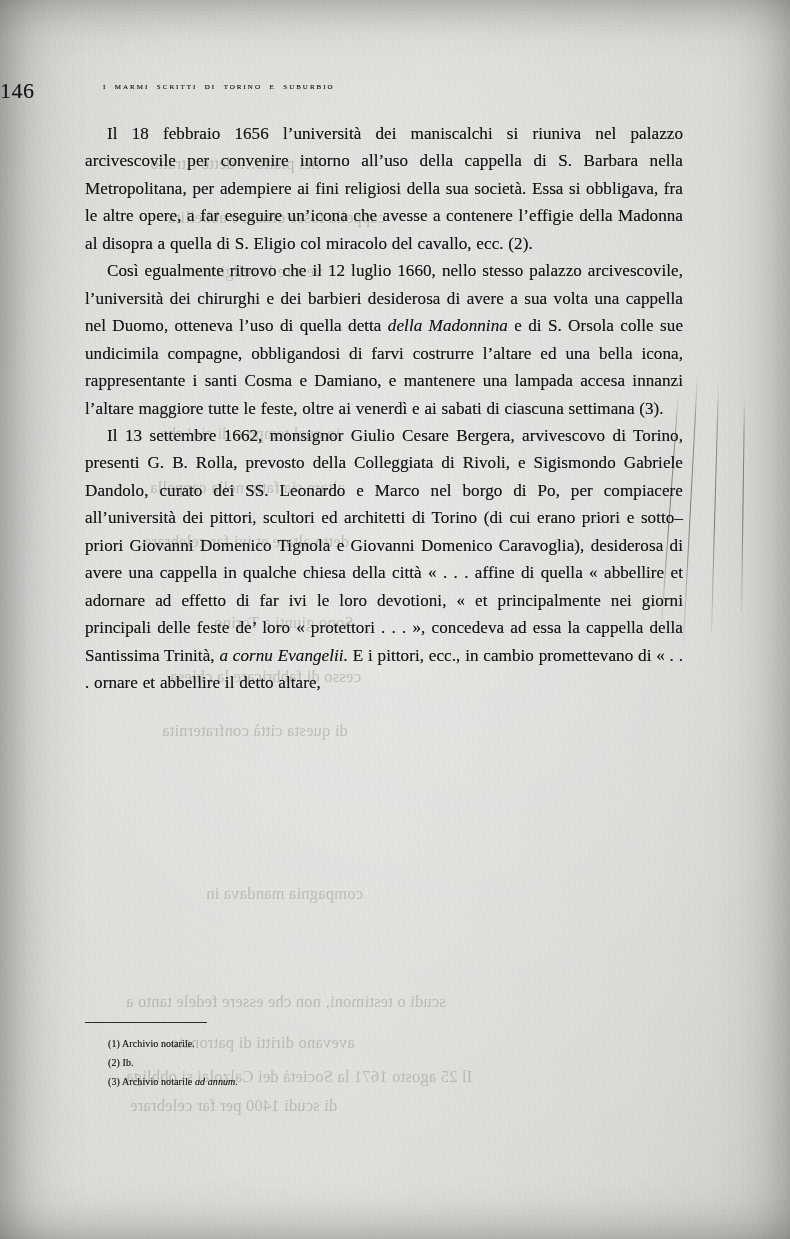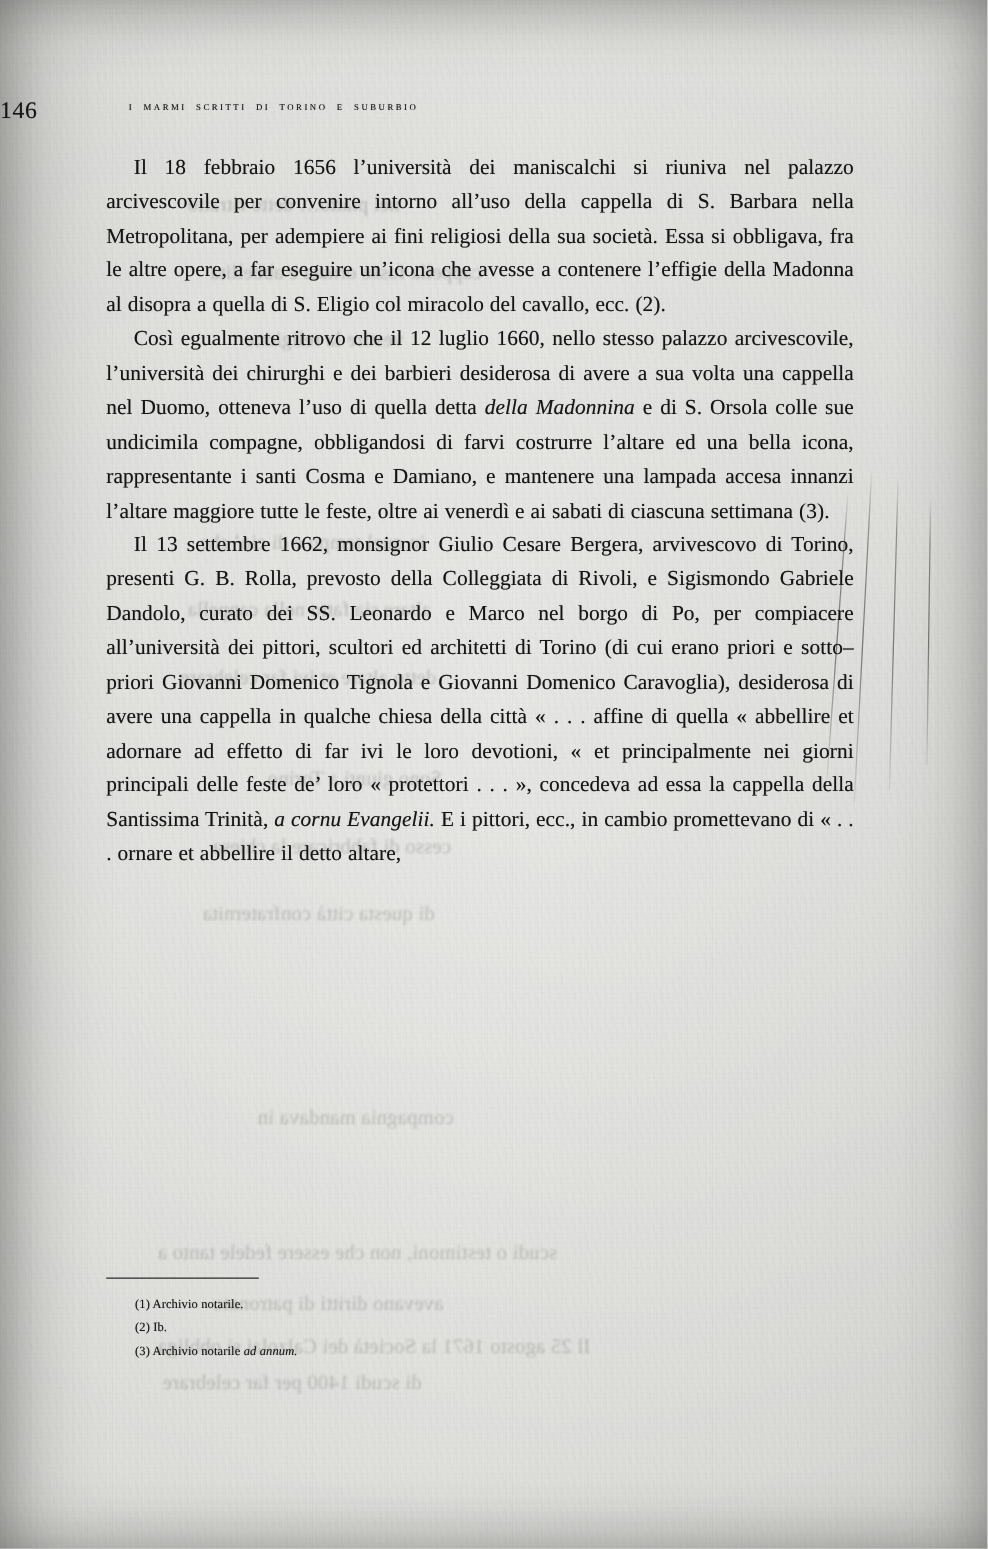--- a/index.html
+++ b/index.html
@@ -110,21 +110,21 @@
     left: 0;
     width: 598px;
     height: 24px;
     color: #1b1b1b;
     z-index: 3;
   }
   .folio {
     position: absolute;
     left: 0;
     top: 0;
-    font-size: 19px;
+    font-size: 22px;
     letter-spacing: .5px;
     color: #161616;
   }
   .runtitle {
     position: absolute;
     left: 103px;
     top: 2px;
     font-size: 10px;
     letter-spacing: 2.0px;
     font-variant: small-caps;

